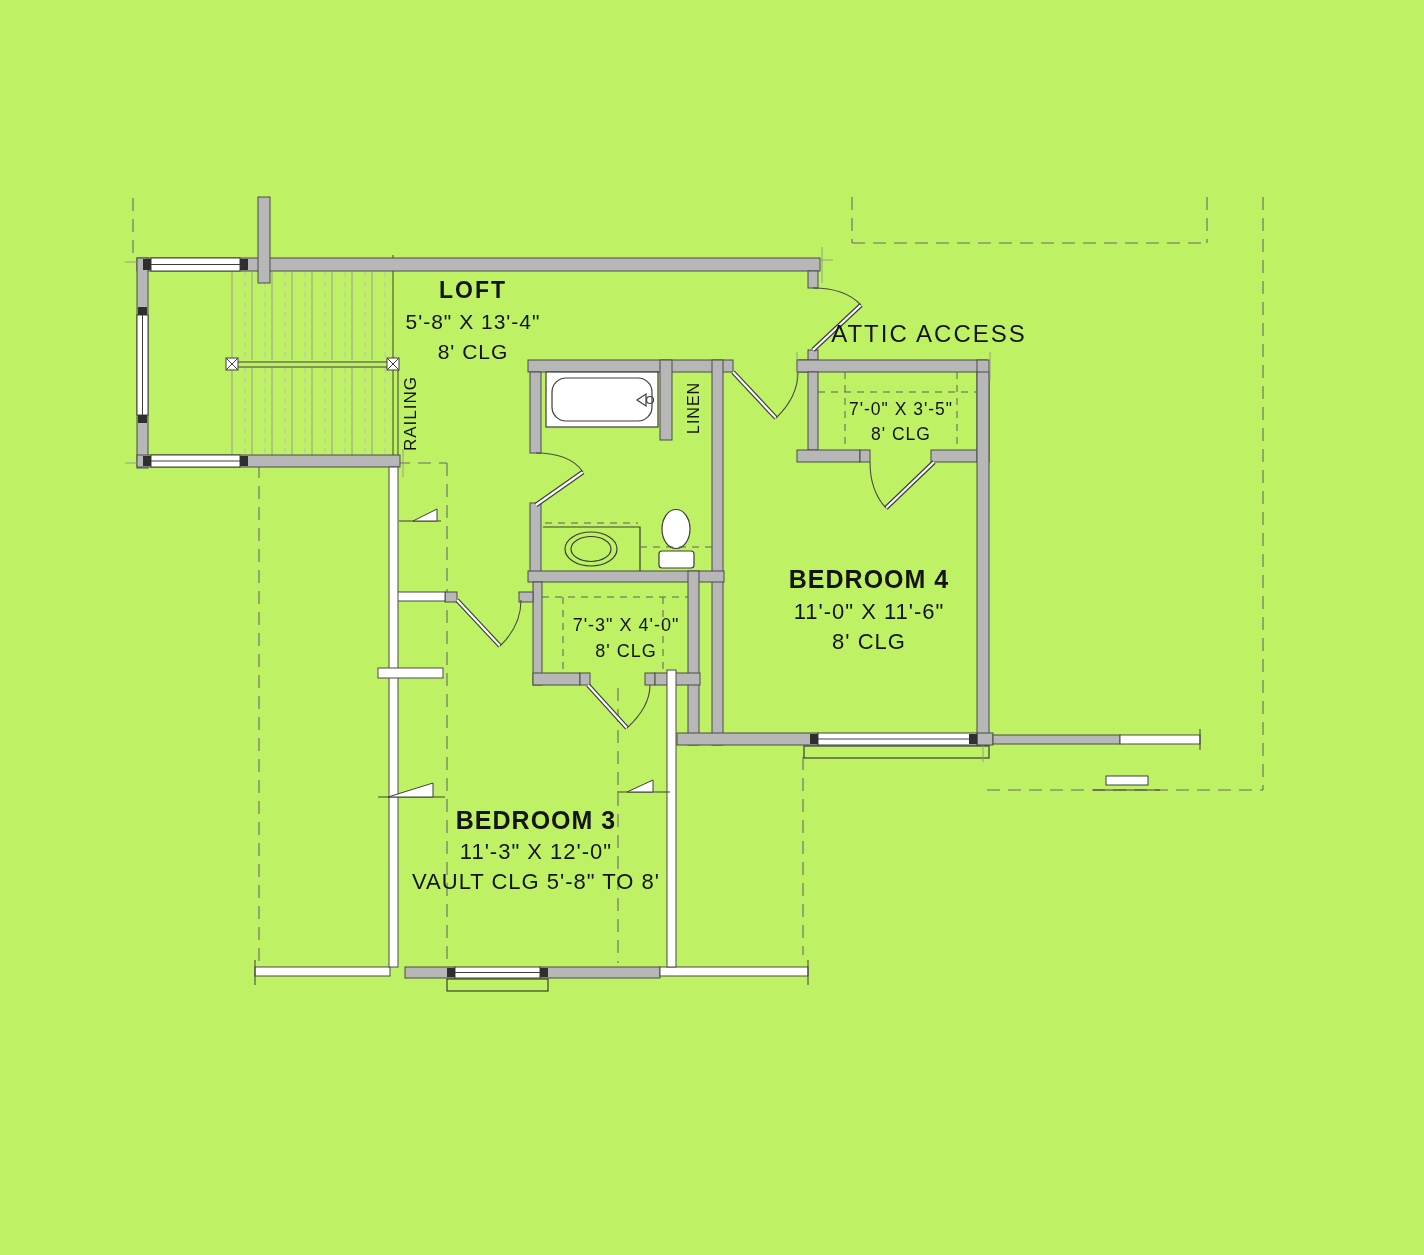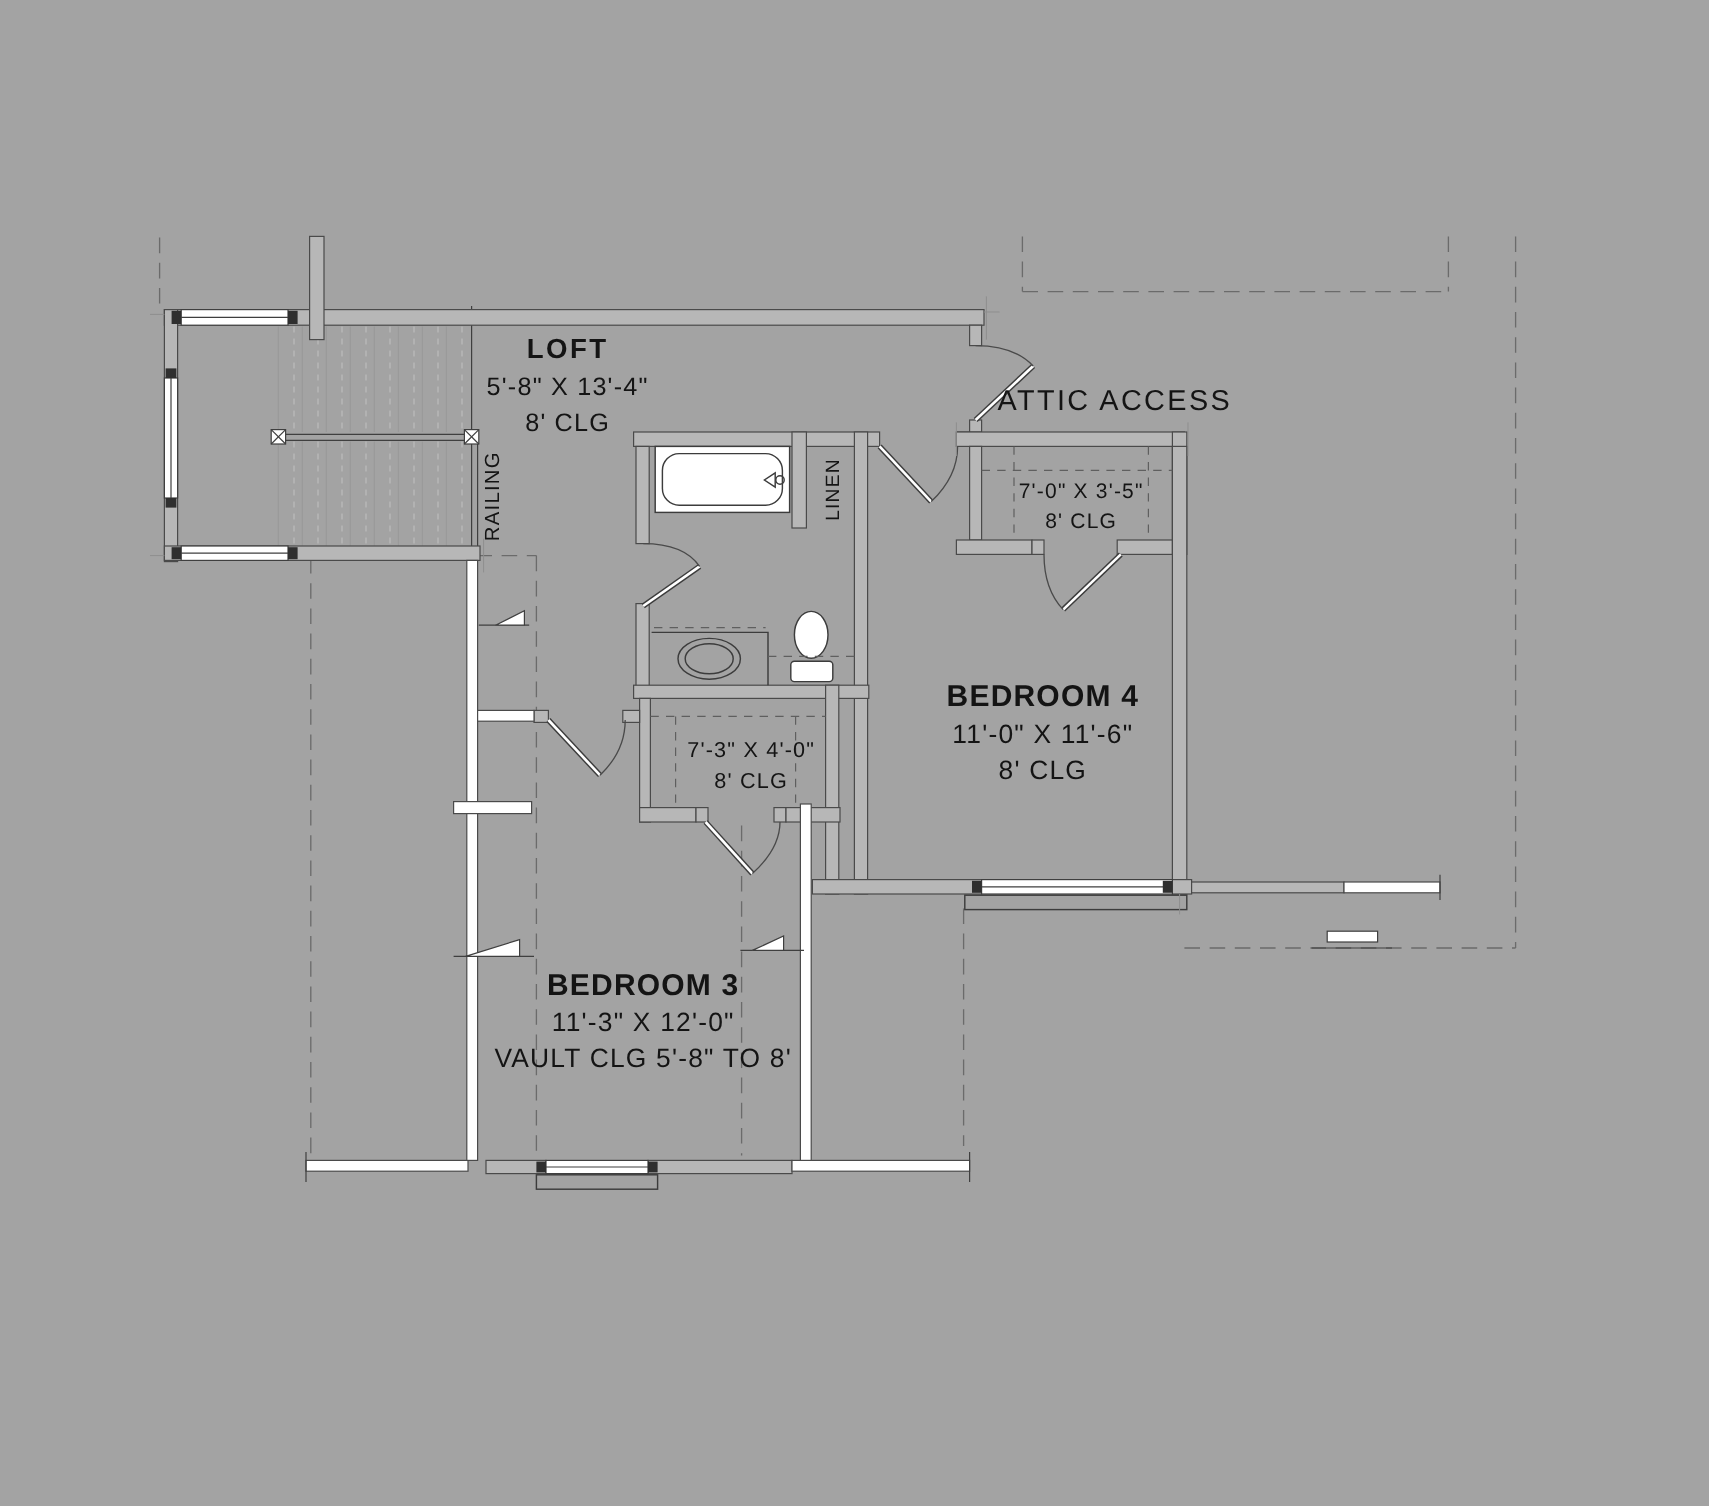--- a/index.html
+++ b/index.html
@@ -1,16 +1,16 @@
 <!DOCTYPE html>
 <html><head>
 <meta charset="utf-8">
 <style>
   html,body{margin:0;padding:0;background:#fff;}
-  #plan-wrap{position:relative;width:1424px;height:1255px;background:#a3a3a3;overflow:hidden;}
+  #plan-wrap{position:relative;width:1424px;height:1255px;background:#bef264;overflow:hidden;}
   svg{display:block;}
   .w    {fill:#b7b7b7;stroke:#4a4a4a;stroke-width:1;}
   .tw   {fill:#ffffff;stroke:#4a4a4a;stroke-width:1;}
   .win  {fill:#ffffff;stroke:#3f3f3f;stroke-width:1;}
   .ln   {stroke:#3f3f3f;stroke-width:1;fill:none;}
   .lt   {stroke:#8d8d8d;stroke-width:0.8;fill:none;}
   .dash {stroke:#6b6b6b;stroke-width:1.1;fill:none;stroke-dasharray:13 8;}
   .idash{stroke:#5f5f5f;stroke-width:1;fill:none;stroke-dasharray:7 6;}
   .tread{stroke:#9a9a9a;stroke-width:1;}
   .treadd{stroke:#bdbdbd;stroke-width:1;stroke-dasharray:5 5;}

